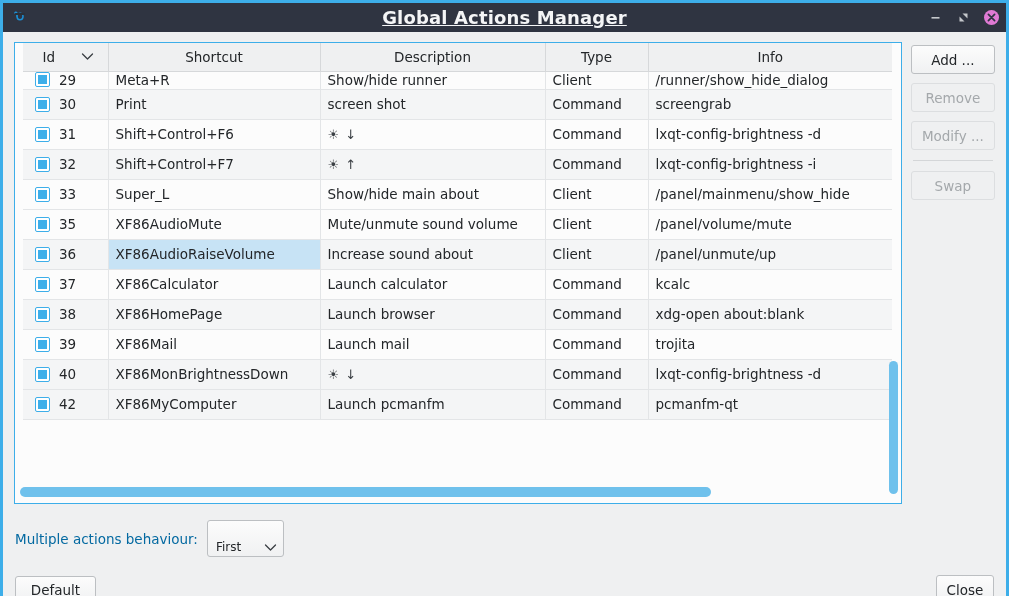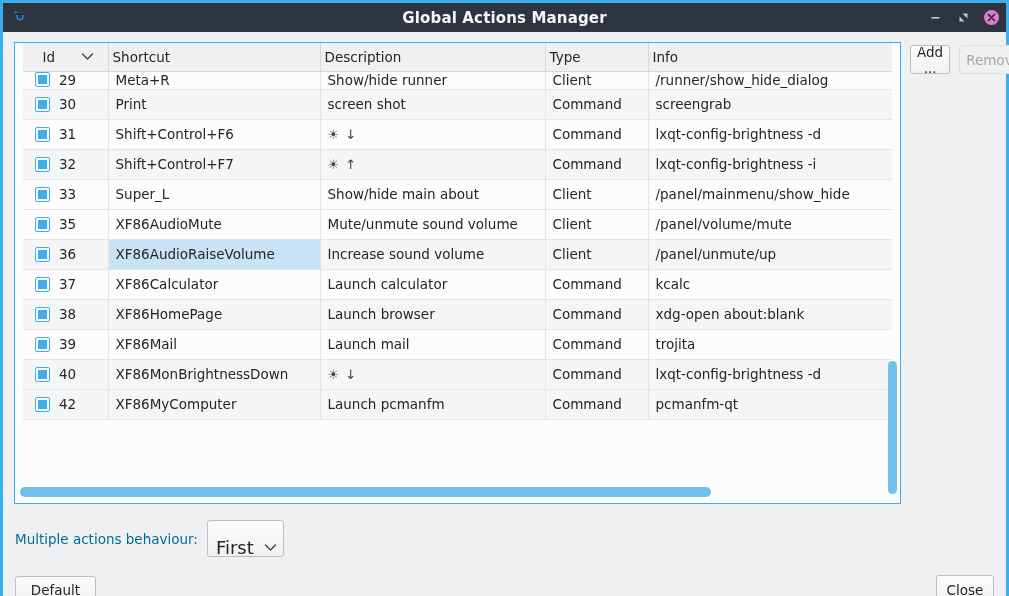--- a/index.html
+++ b/index.html
@@ -38,24 +38,25 @@
     width: 18px; height: 18px;
     position: relative;
     flex: 0 0 auto;
   }
   #win-icon svg { display: block; }
   #title-text {
     position: absolute;
     left: 0; right: 0;
     text-align: center;
     color: #f4f5f6;
-    font-size: 15px;
+    font-size: 18px;
     font-weight: bold;
     letter-spacing: .15px;
     pointer-events: none;
+    text-decoration: underline;
   }
   #win-buttons {
     margin-left: auto;
     display: flex;
     align-items: center;
     gap: 11px;
     z-index: 2;
   }
   .winbtn {
     width: 17px; height: 17px;
@@ -113,20 +114,21 @@
     border-bottom: 1px solid #d6d8da;
     text-align: center;
     padding: 0 4px;
     position: relative;
     user-select: none;
   }
   table.grid th:last-child { border-right: none; }
   th .hdr-inner {
     display: flex;
     align-items: center;
+    justify-content: center;
     gap: 4px;
     width: 100%;
   }
   th.id-col .hdr-inner { justify-content: center; padding-left: 6px; }
   .sort-chev { display: inline-block; margin-left: 22px; }
   .sort-chev svg { display: block; }
 
   table.grid td {
     height: 30px;
     border-right: 1px solid #e3e5e7;
@@ -198,21 +200,21 @@
     width: 691px;
     background: #6fc1ec;
     border-radius: 5px;
   }
 
   
   #sidebtns {
     margin-left: 9px;
     width: 85px;
     display: flex;
-    flex-direction: row;
+    flex-direction: column;
     gap: 9px;
     padding-top: 3px;
   }
   .btn {
     font-family: "DejaVu Sans", "Liberation Sans", sans-serif;
     font-size: 13.5px;
     color: #232629;
     background: linear-gradient(#fcfcfc, #f0f1f2);
     border: 1px solid #bcbfc2;
     border-radius: 3px;
@@ -250,21 +252,21 @@
   }
   .combo {
     width: 77px;
     height: 37px;
     border: 1px solid #bcbfc2;
     border-radius: 3px;
     background: linear-gradient(#fcfcfc, #f0f1f2);
     display: flex;
     align-items: center;
     padding: 17px 6px 0 8px;
-    font-size: 18px;
+    font-size: 12px;
     color: #232629;
     cursor: pointer;
   }
   .combo .cval { flex: 1; }
   .combo .cchev { display: flex; }
 
   #bottom-row {
     display: flex;
     align-items: center;
     margin-top: 18px;
@@ -472,21 +474,21 @@
                       <span class="chk">
                         <svg width="15" height="15" viewBox="0 0 15 15">
                           <rect x="0.5" y="0.5" width="14" height="14" rx="1.5" fill="#ffffff" stroke="#3daee9" stroke-width="1"></rect>
                           <rect x="3" y="3" width="9" height="9" fill="#3daee9"></rect>
                         </svg>
                       </span>
                       <span>36</span>
                     </div>
                   </td>
                   <td class="sel">XF86AudioRaiseVolume</td>
-                  <td>Increase sound volume</td>
+                  <td>Increase sound about</td>
                   <td>Client</td>
                   <td>/panel/unmute/up</td>
                 </tr>
                 <tr class="norm">
                   <td class="c-id">
                     <div class="idcell">
                       <span class="chk">
                         <svg width="15" height="15" viewBox="0 0 15 15">
                           <rect x="0.5" y="0.5" width="14" height="14" rx="1.5" fill="#ffffff" stroke="#3daee9" stroke-width="1"></rect>
                           <rect x="3" y="3" width="9" height="9" fill="#3daee9"></rect>

